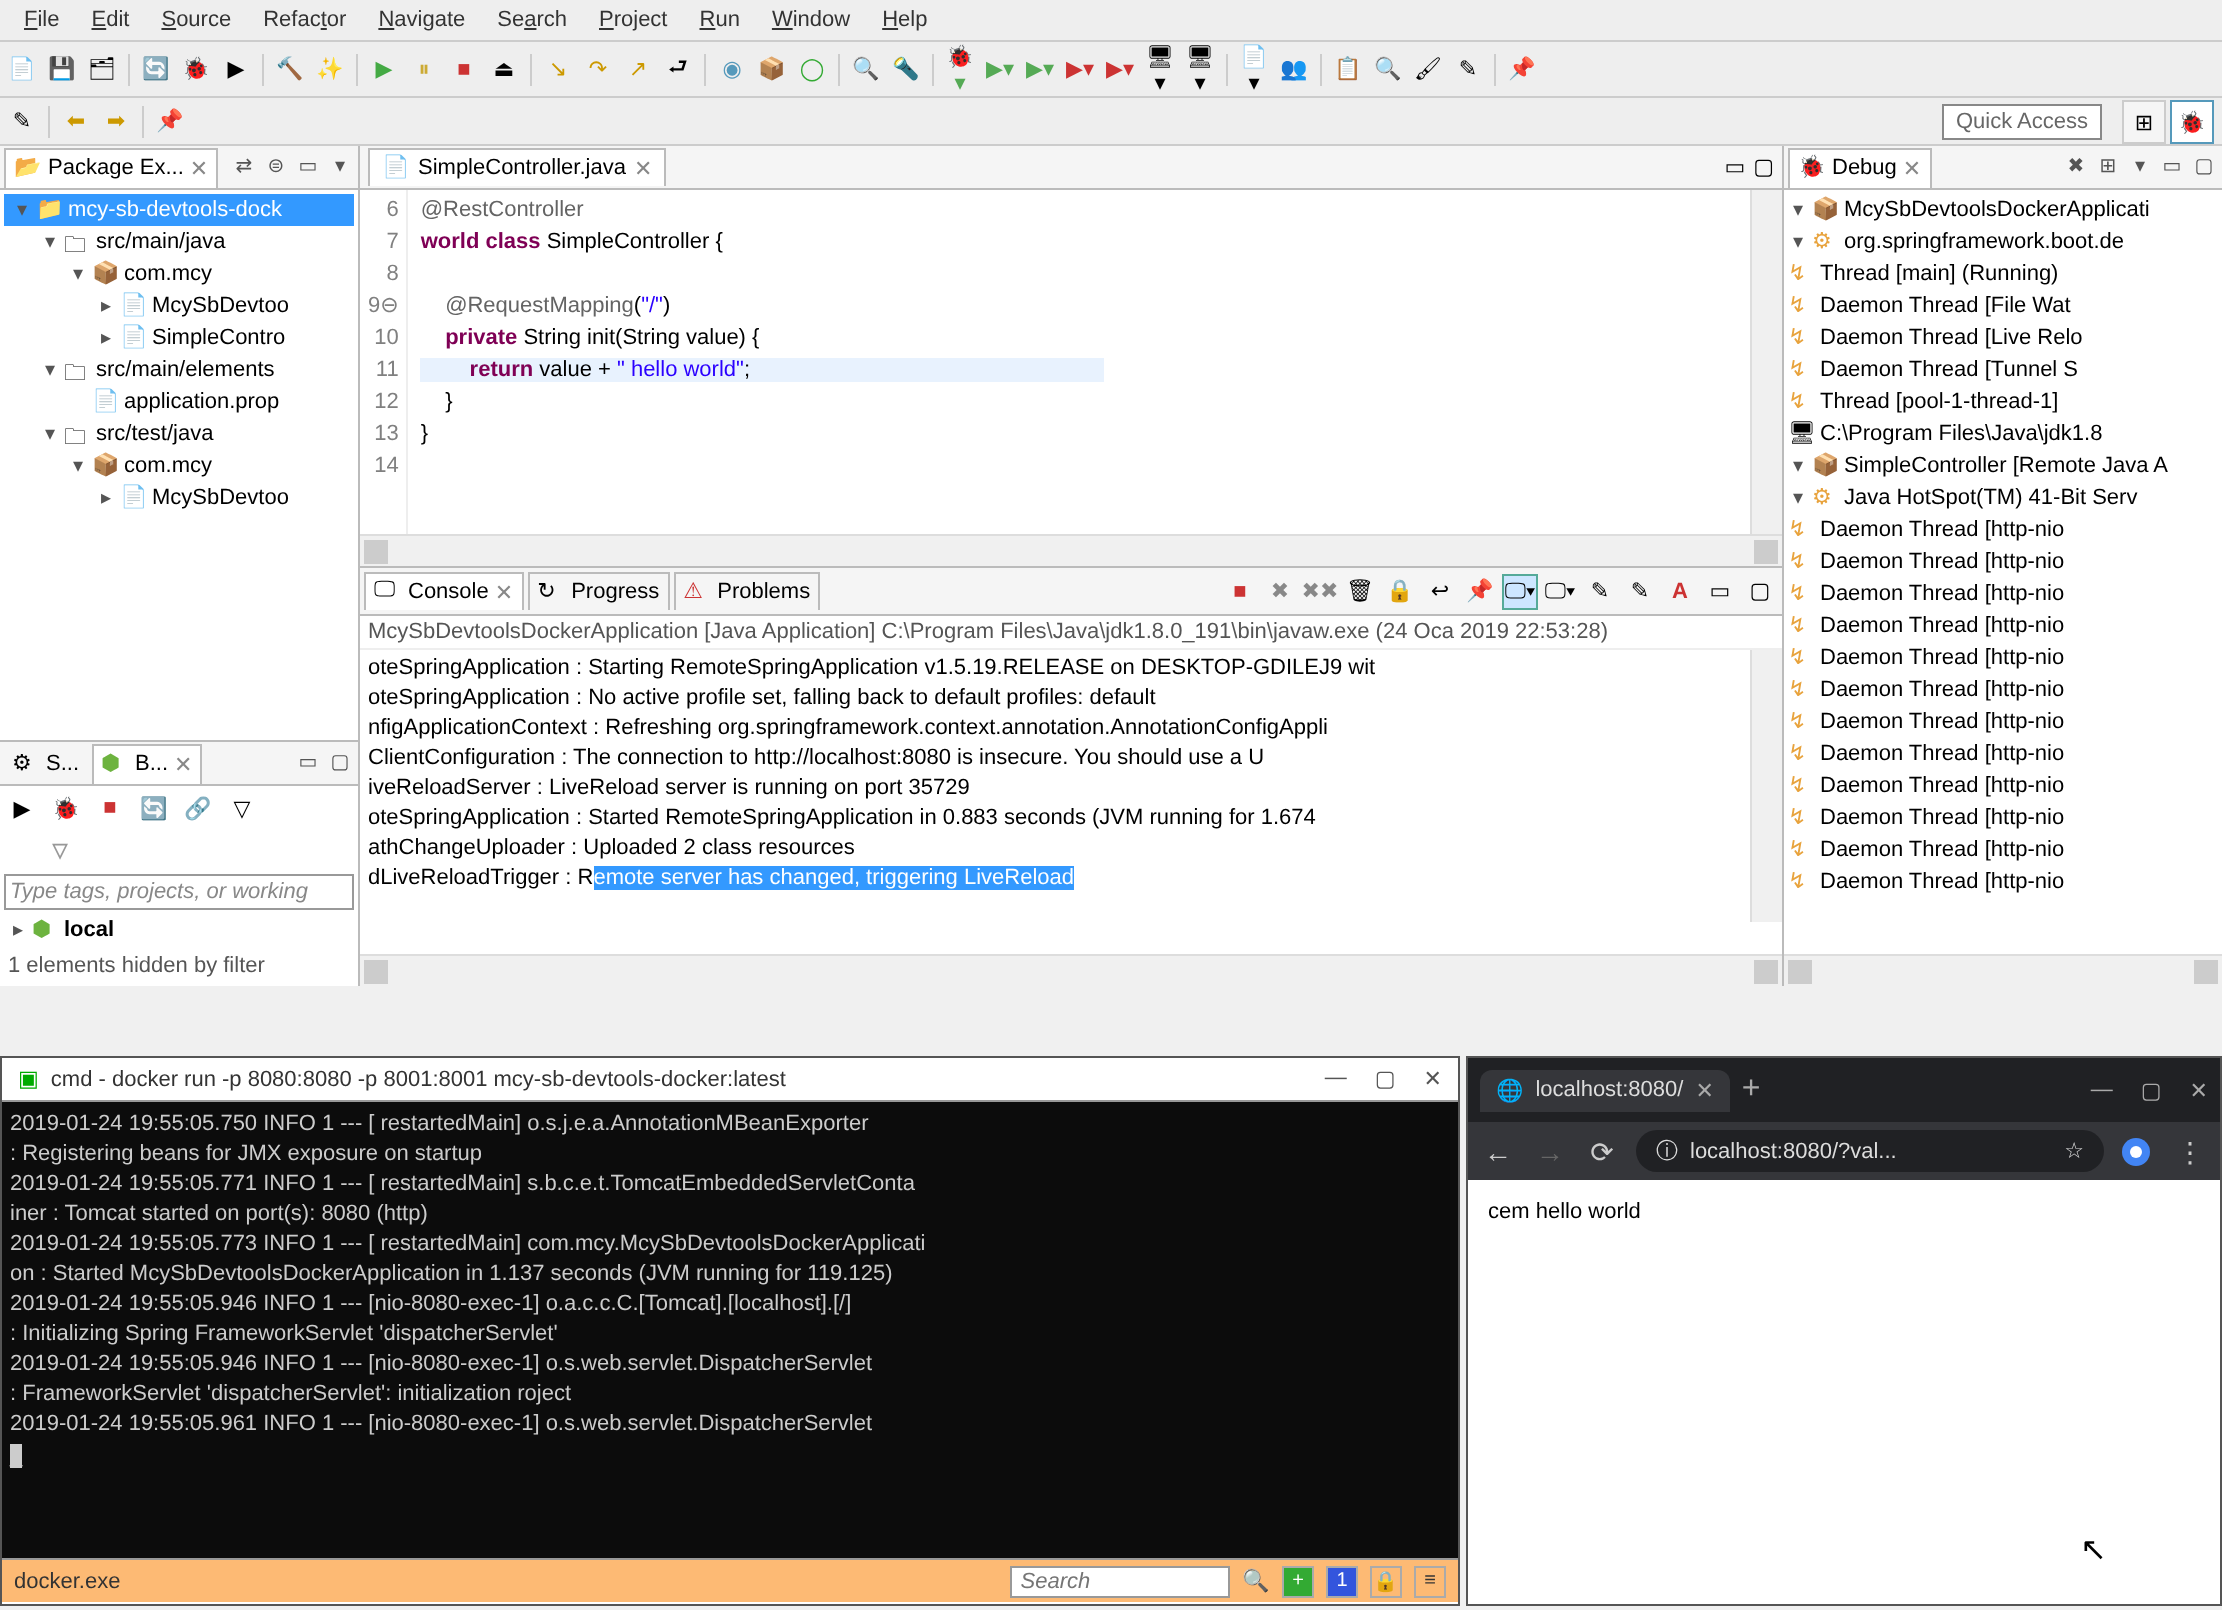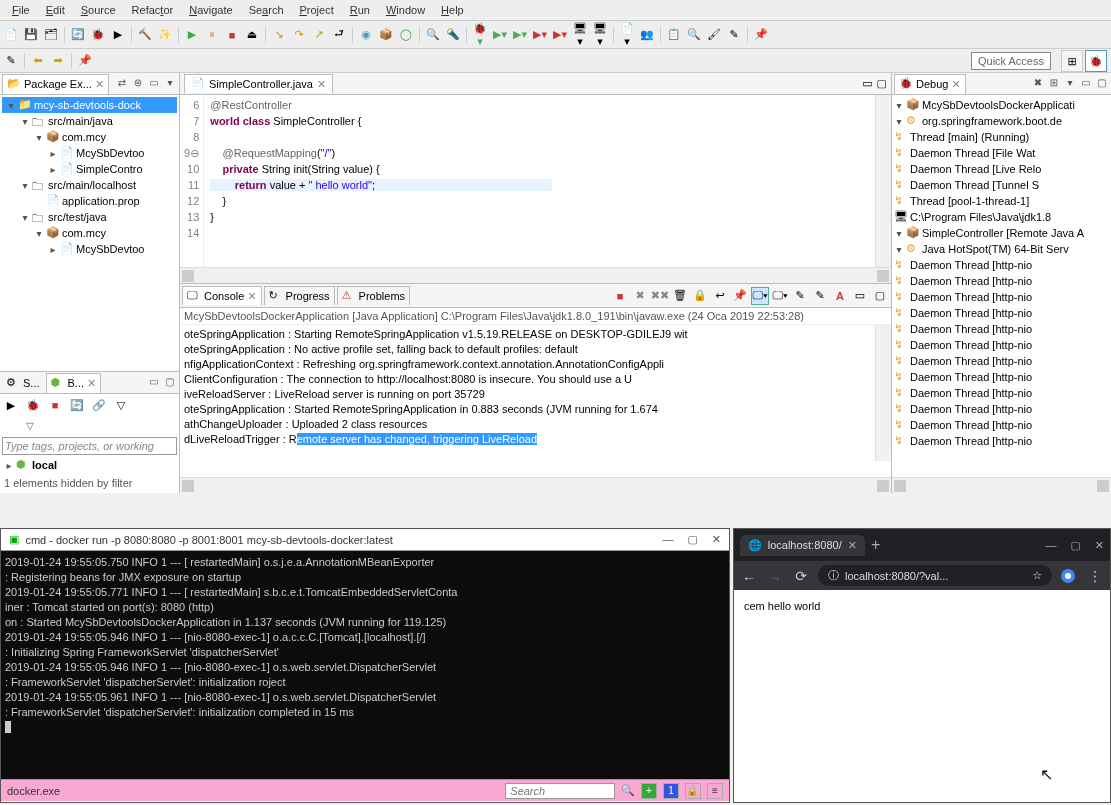--- a/index.html
+++ b/index.html
@@ -50,21 +50,21 @@
 .right-col { width:220px; border-left:1px solid #bbb; display:flex; flex-direction:column;}
 .debug-tree { flex:1; background:#fff; overflow:hidden; padding:2px; }
 .debug-tree .row{display:flex;align-items:center;gap:2px;white-space:nowrap;padding:1px 0;}
 .di0{padding-left:4px;} .di1{padding-left:16px;} .di2{padding-left:28px;}
 .thread-icon{color:#e8a33d;}
 .elements-hidden{padding:4px;color:#555;}
 .terminal { position:absolute; left:0; top:528px; width:730px; height:275px; background:#fff; border:1px solid #555;}
 .term-title { background:#fff; color:#333; padding:4px 8px; display:flex; align-items:center; gap:6px; border-bottom:1px solid #999;}
 .term-title .wbtns{margin-left:auto;display:flex;gap:14px;color:#555;}
 .term-body { background:#0c0c0c; color:#ccc; font-family:Consolas,monospace; font-size:12px; line-height:15px; padding:4px; height:228px; overflow:hidden;}
-.term-status { background:#f9a8d4; color:#333; padding:2px 6px; display:flex; align-items:center; gap:6px; border-top:1px solid #999; height:22px;}
+.term-status { background:#fdba74; color:#333; padding:2px 6px; display:flex; align-items:center; gap:6px; border-top:1px solid #999; height:22px;}
 .term-status input{border:1px solid #999;padding:1px 4px;width:110px;font-style:italic;color:#888;}
 .term-status .sbtn{width:16px;height:16px;display:inline-flex;align-items:center;justify-content:center;border:1px solid #aaa;font-size:10px;}
 .browser { position:absolute; left:733px; top:528px; width:378px; height:275px; background:#fff; border:1px solid #555;}
 .br-chrome-top{background:#202124;color:#fff;height:32px;display:flex;align-items:center;padding:0 6px;gap:6px;}
 .br-chrome-top .wbtns{margin-left:auto;display:flex;gap:14px;color:#aaa;}
 .br-tab{background:#35363a;padding:4px 8px;border-radius:6px 6px 0 0;display:flex;align-items:center;gap:6px;font-size:11px;color:#ddd;}
 .br-tab .close{color:#aaa;}
 .br-toolbar{background:#35363a;padding:4px 6px;display:flex;align-items:center;gap:8px;}
 .br-toolbar .navbtn{color:#ccc;width:18px;text-align:center;font-size:14px;}
 .br-url{flex:1;background:#202124;border-radius:14px;padding:3px 10px;color:#ddd;display:flex;align-items:center;gap:6px;}
@@ -188,21 +188,21 @@
           <span>McySbDevtoo</span>
         </div>
       <div class="tree-row indent3">
           <span class="tw">▸</span>
           <span class="picon">📄</span>
           <span>SimpleContro</span>
         </div>
       <div class="tree-row indent1">
           <span class="tw">▾</span>
           <span class="picon">🗀</span>
-          <span>src/main/localhost</span>
+          <span>src/main/elements</span>
         </div>
       <div class="tree-row indent2">
           <span class="tw"></span>
           <span class="picon">📄</span>
           <span>application.prop</span>
         </div>
       <div class="tree-row indent1">
           <span class="tw">▾</span>
           <span class="picon">🗀</span>
           <span>src/test/java</span>
@@ -390,21 +390,21 @@
           <span>C:\Program Files\Java\jdk1.8</span>
         </div>
       <div class="row di0">
           <span class="tw">▾</span>
           <span class="picon">📦</span>
           <span>SimpleController [Remote Java A</span>
         </div>
       <div class="row di1">
           <span class="tw">▾</span>
           <span class="picon thread-icon">⚙</span>
-          <span>Java HotSpot(TM) 64-Bit Serv</span>
+          <span>Java HotSpot(TM) 41-Bit Serv</span>
         </div>
       <div class="row di2">
           <span class="picon thread-icon">↯</span>
           <span>Daemon Thread [http-nio</span>
         </div>
       <div class="row di2">
           <span class="picon thread-icon">↯</span>
           <span>Daemon Thread [http-nio</span>
         </div>
       <div class="row di2">
@@ -460,27 +460,27 @@
       <span>—</span>
       <span>▢</span>
       <span>✕</span>
     </div>
   </div>
   <div class="term-body">
 <div>2019-01-24 19:55:05.750  INFO 1 --- [  restartedMain] o.s.j.e.a.AnnotationMBeanExporter</div>
 <div>        : Registering beans for JMX exposure on startup</div>
 <div>2019-01-24 19:55:05.771  INFO 1 --- [  restartedMain] s.b.c.e.t.TomcatEmbeddedServletConta</div>
 <div>iner   : Tomcat started on port(s): 8080 (http)</div>
+<div>2019-01-24 19:55:05.773  INFO 1 --- [  restartedMain] com.mcy.McySbDevtoolsDockerApplicati</div>
 <div>on     : Started McySbDevtoolsDockerApplication in 1.137 seconds (JVM running for 119.125)</div>
 <div>2019-01-24 19:55:05.946  INFO 1 --- [nio-8080-exec-1] o.a.c.c.C.[Tomcat].[localhost].[/]</div>
 <div>        : Initializing Spring FrameworkServlet 'dispatcherServlet'</div>
 <div>2019-01-24 19:55:05.946  INFO 1 --- [nio-8080-exec-1] o.s.web.servlet.DispatcherServlet</div>
 <div>        : FrameworkServlet 'dispatcherServlet': initialization roject</div>
 <div>2019-01-24 19:55:05.961  INFO 1 --- [nio-8080-exec-1] o.s.web.servlet.DispatcherServlet</div>
-<div>        : FrameworkServlet 'dispatcherServlet': initialization completed in 15 ms</div>
 <span style="background:#ccc;color:#ccc;">_</span>
   </div>
   <div class="term-status">
     <span>docker.exe</span>
     <span style="flex:1;"></span>
     <input placeholder="Search" style="">
     <span>🔍</span>
     <span class="sbtn" style="background:#3a3;color:#fff;">+</span>
     <span class="sbtn" style="background:#35d;color:#fff;">1</span>
     <span class="sbtn">🔒</span>

